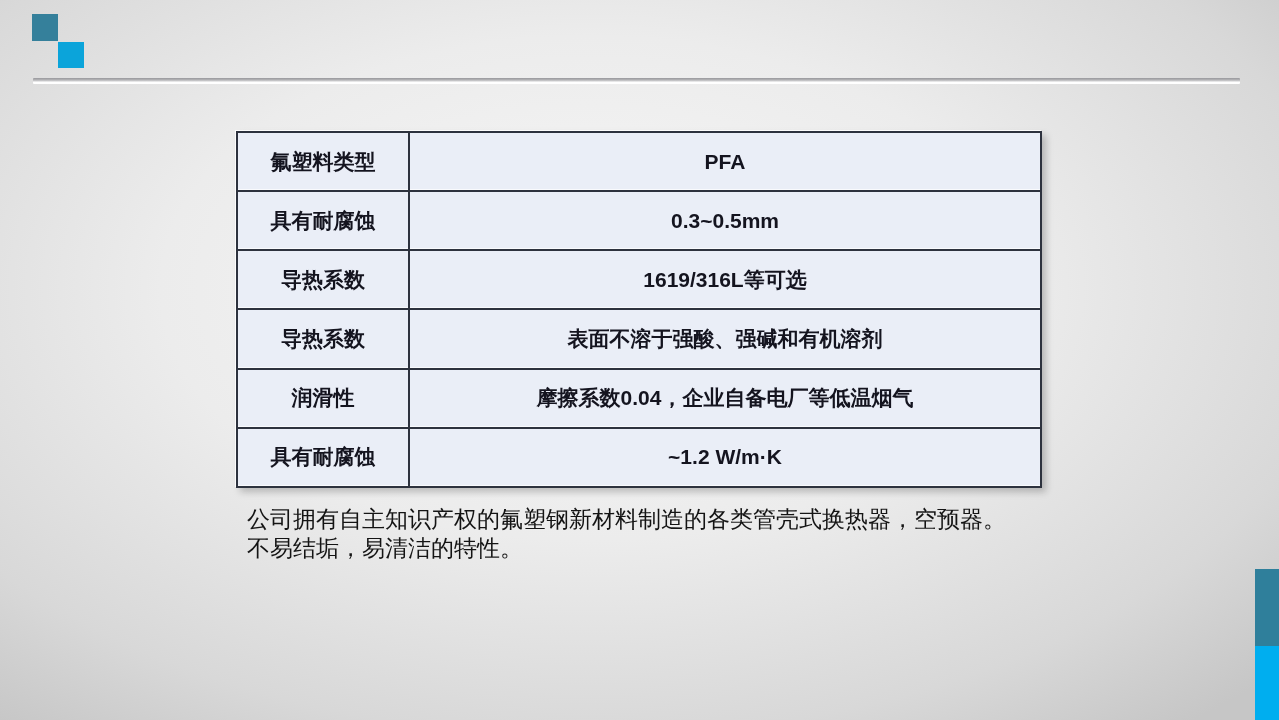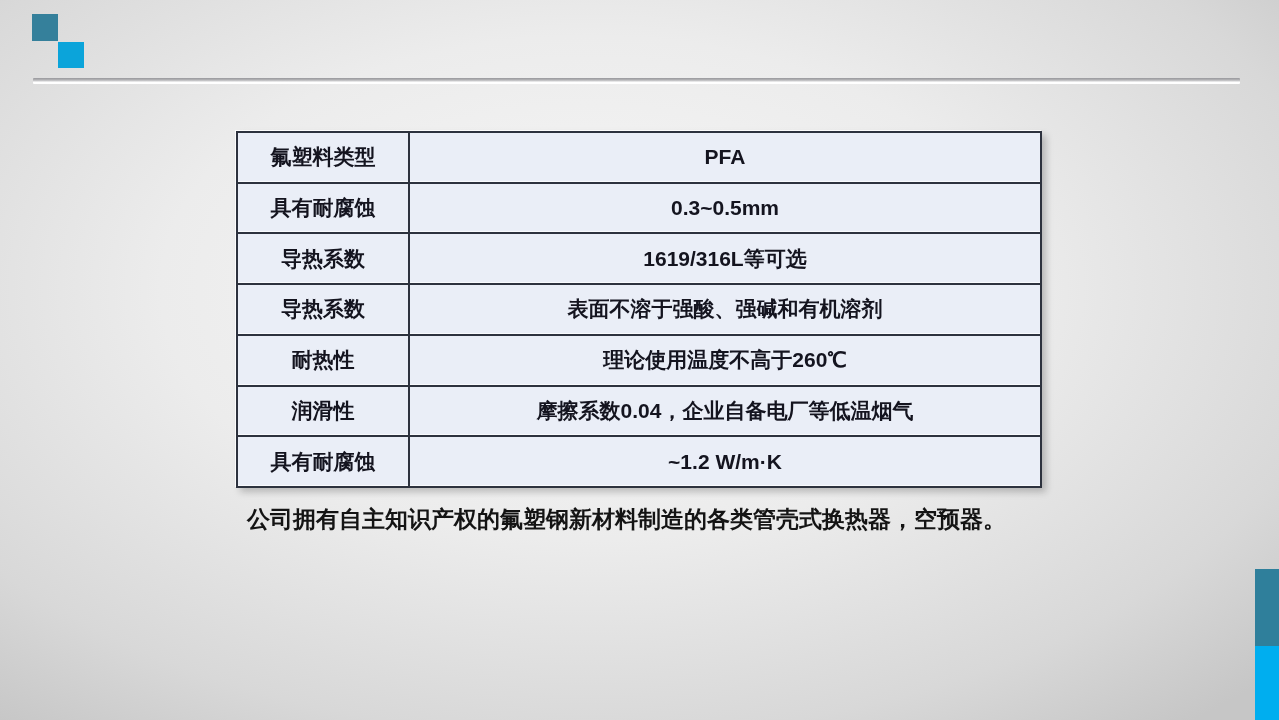--- a/index.html
+++ b/index.html
@@ -45,21 +45,20 @@
     padding:0 6px;
     box-shadow:inset 0 -1px 0 rgba(255,255,255,0.7);
   }
   td.label-col{width:158px;}
   
   .body-text{
     position:absolute;left:247px;top:506px;width:810px;
     font-family:"Liberation Serif", serif;
     font-size:23px;color:#141414;
     line-height:28.5px;
-    font-weight:bold;
   }
   .body-text div{white-space:nowrap;}
   
   .bar-teal{
     position:absolute;left:1255px;top:569px;width:24px;height:77px;
     background:#2f7f9b;
   }
   .bar-blue{
     position:absolute;left:1255px;top:646px;width:24px;height:74px;
     background:#00aeef;
@@ -88,34 +87,31 @@
       </tr>
       <tr>
         <td class="label-col">导热系数</td>
         <td>1619/316L等可选</td>
       </tr>
       <tr>
         <td class="label-col">导热系数</td>
         <td>表面不溶于强酸、强碱和有机溶剂</td>
       </tr>
       <tr>
-        <td class="label-col">耐热性</td>
-        <td>理论使用温度不高于260℃</td>
-      </tr>
-      <tr>
         <td class="label-col">润滑性</td>
         <td>摩擦系数0.04，企业自备电厂等低温烟气</td>
       </tr>
       <tr>
         <td class="label-col">具有耐腐蚀</td>
         <td>~1.2 W/m·K</td>
       </tr>
     </tbody>
   </table>
 
   <div class="body-text">
     <div>公司拥有自主知识产权的氟塑钢新材料制造的各类管壳式换热器，空预器。</div>
+    <div>不易结垢，易清洁的特性。</div>
   </div>
 
   <div class="bar-teal"></div>
   <div class="bar-blue"></div>
 
 </div>
 
 </body></html>

